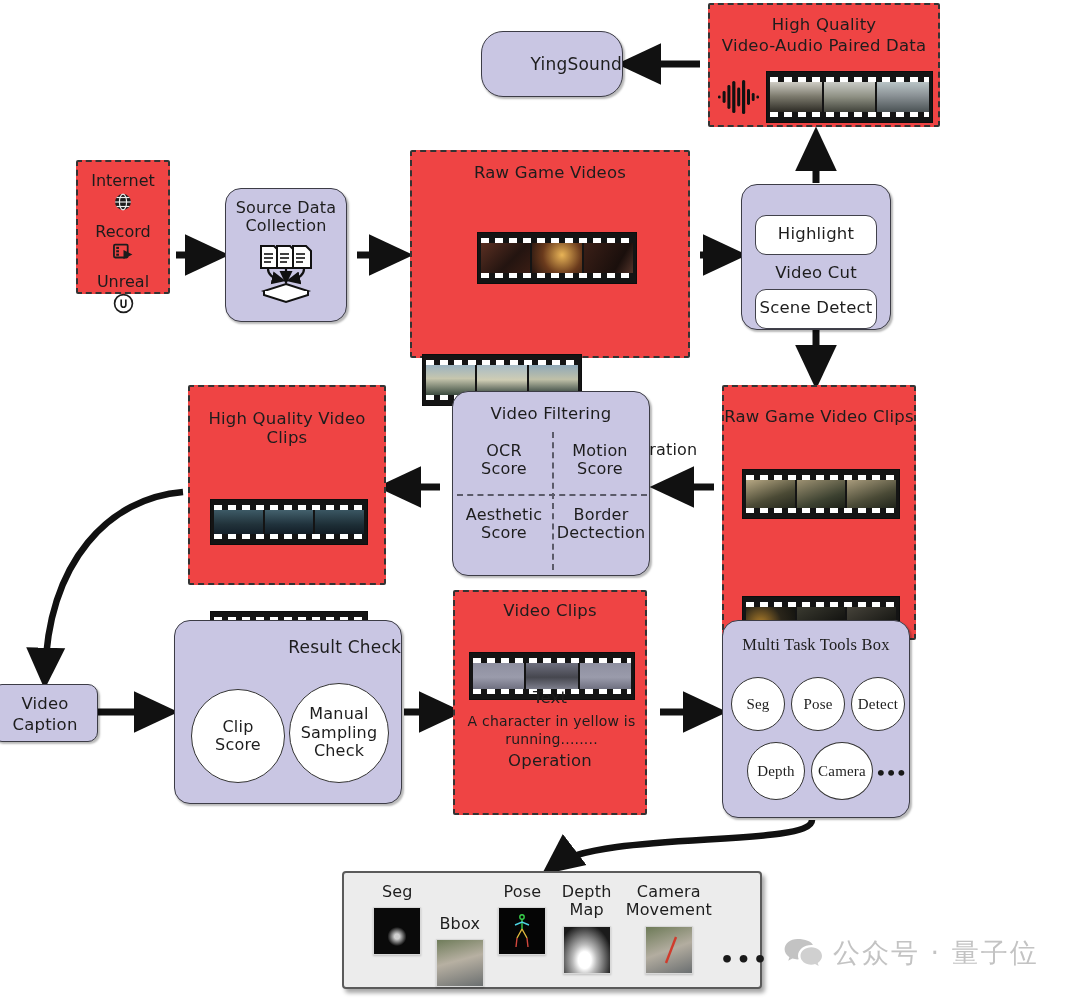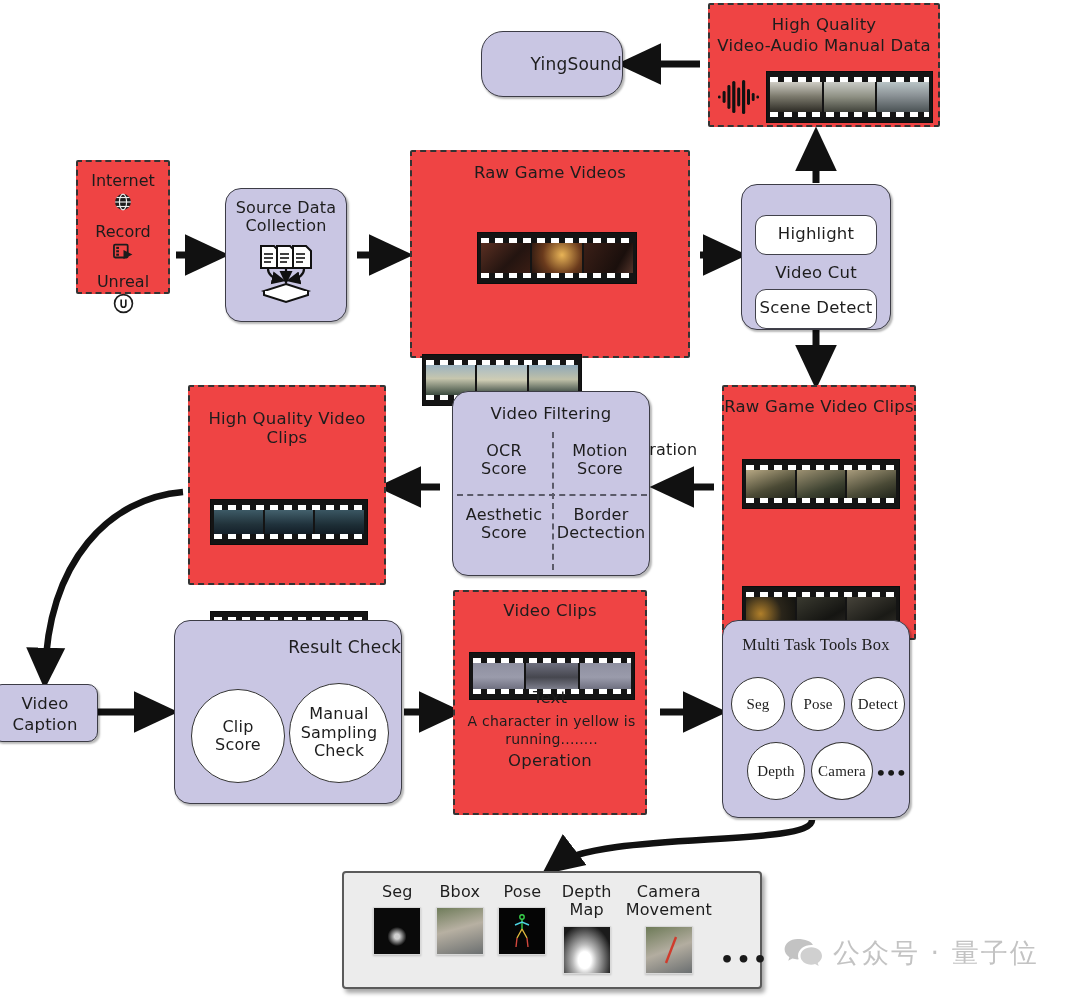--- a/index.html
+++ b/index.html
@@ -274,21 +274,21 @@
 
   <div class="abs purple-box" style="left:741px; top:184px; width:150px; height:146px; padding:30px 13px;">
     <div class="white-pill ttl t17" style="height:38px; line-height:36px;">Highlight</div>
     <div class="ttl t17" style="margin:8px 0 7px;">Video Cut</div>
     <div class="white-pill ttl t17" style="height:38px; line-height:36px;">Scene Detect</div>
   </div>
 
   <div class="abs dashed-box" style="left:708px; top:3px; width:232px; height:124px; padding-top:9px;">
     <div class="ttl t17 lh13">
       <span>High Quality</span><br>
-      <span>Video-Audio Manual Data</span>
+      <span>Video-Audio Paired Data</span>
     </div>
     <div class="abs" style="left:8px; top:66px; display:flex; align-items:center; gap:6px;">
       <span>
         <svg width="42" height="36" viewBox="0 0 42 36">
           <g fill="#111">
             <rect x="0" y="16.5" width="2.6" height="3" rx="1.2"></rect>
             <rect x="4.6" y="12" width="3" height="12" rx="1.4"></rect>
             <rect x="9.4" y="6" width="3" height="24" rx="1.4"></rect>
             <rect x="14.2" y="2" width="3.2" height="32" rx="1.5"></rect>
             <rect x="19.2" y="8.5" width="3" height="19" rx="1.4"></rect>
@@ -306,21 +306,21 @@
           <div style="background:linear-gradient(180deg,#c9cbc6 0%,#8d8f82 50%,#40423a 100%);"></div>
           <div style="background:linear-gradient(180deg,#b9c4c6 0%,#8b9296 45%,#4a5254 100%);"></div>
         </div>
         <div class="perf"></div>
       </div>
     </div>
   </div>
 
   <div class="abs purple-box ttl t18" style="left:481px; top:31px; width:142px; height:66px; line-height:64px; border-radius:22px;">YingSound</div>
 
-  <div class="abs dashed-box" style="left:722px; top:385px; width:194px; height:255px; padding-top:10px;">
+  <div class="abs dashed-box" style="left:722px; top:385px; width:194px; height:255px; padding-top:20px;">
     <div class="ttl t17">Raw Game Video Clips</div>
     <div class="abs film" style="left:18px; top:43px; width:158px; height:50px;">
       <div class="perf"></div>
       <div class="frames">
         <div style="background:linear-gradient(160deg,#b7a884,#4b4a35 60%,#22251b);"></div>
         <div style="background:linear-gradient(160deg,#9d9172,#3c4130 65%,#1d2118);"></div>
         <div style="background:linear-gradient(160deg,#a89b7c,#4a4a36 60%,#1f231a);"></div>
       </div>
       <div class="perf"></div>
     </div>
@@ -425,21 +425,21 @@
   </div>
 
   <div class="abs grey-panel" style="left:342px; top:871px; width:420px; height:118px;">
     <div class="abs" style="left:28px; top:10px; width:340px; display:flex; gap:12px;">
       <div style="width:58px;">
         <div class="ttl t16 lh12">
           <span>Seg</span><br><span></span>
         </div>
         <div class="thumb" style="margin:6px auto 0; width:46px; height:46px; background:radial-gradient(circle at 50% 62%,#cfcfcf 0 7%,#0a0a0a 26%);"></div>
       </div>
-      <div style="width:58px;">
+      <div style="width:58px;margin-top:32px;">
         <div class="ttl t16 lh12">
           <span>Bbox</span><br><span></span>
         </div>
         <div class="thumb" style="margin:6px auto 0; width:46px; height:46px; background:linear-gradient(165deg,#6f7c5a,#b7b0a2 45%,#6b6f70);"></div>
       </div>
       <div style="width:58px;">
         <div class="ttl t16 lh12">
           <span>Pose</span><br><span></span>
         </div>
         <div class="thumb" style="margin:6px auto 0; width:46px; height:46px; background:#050505; position:relative;">

